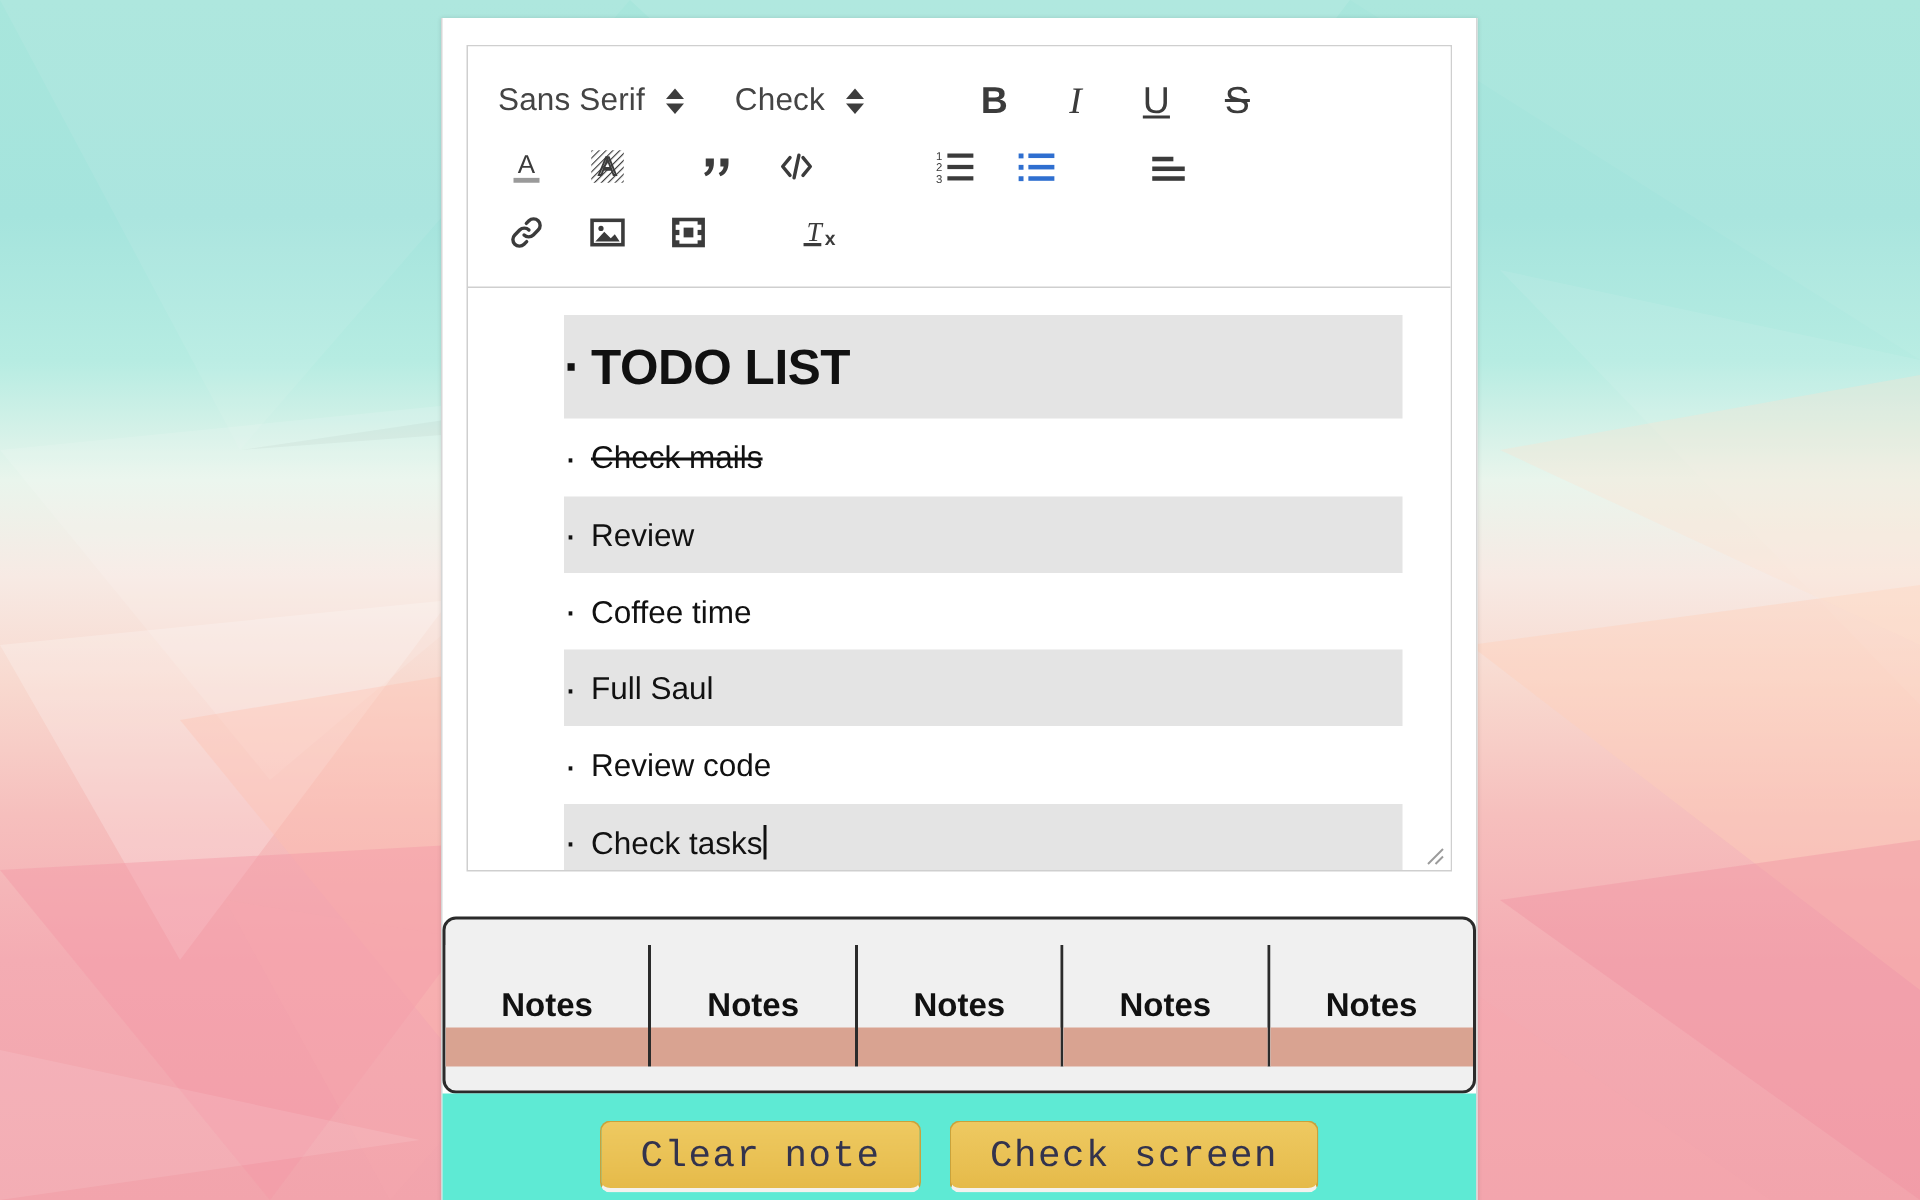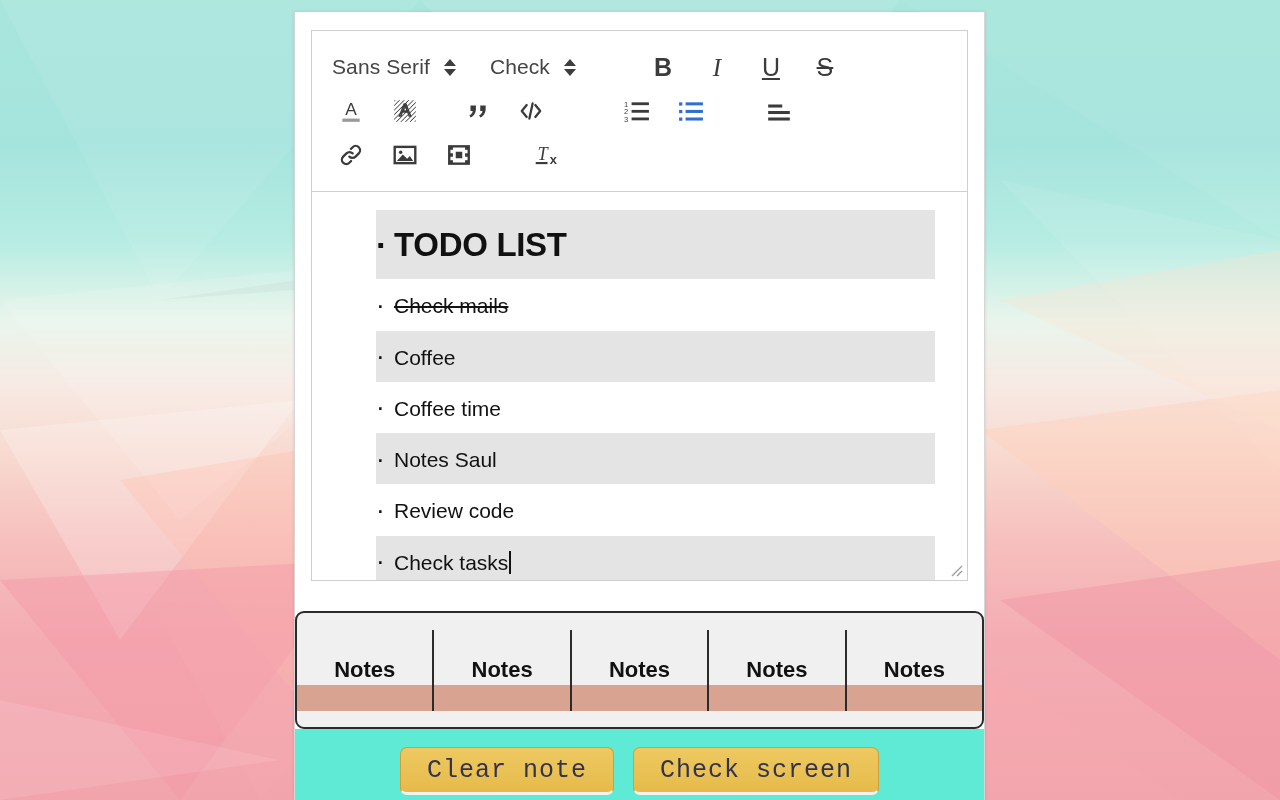--- a/index.html
+++ b/index.html
@@ -419,23 +419,23 @@
             <text x="19" y="21" text-anchor="middle" font-size="12" font-weight="bold" font-family="Liberation Sans, sans-serif" fill="#3b3b3b">x</text>
           </svg>
         </div>
       </div>
     </div>
 
     <div id="editor-body">
       <ul id="note-list">
           <li class="shaded heading"><span class="txt">TODO LIST</span></li>
           <li class="struck"><span class="txt">Check mails</span></li>
-          <li class="shaded"><span class="txt">Coffee</span></li>
+          <li class="shaded"><span class="txt">Review</span></li>
           <li><span class="txt">Coffee time</span></li>
-          <li class="shaded"><span class="txt">Notes Saul</span></li>
+          <li class="shaded"><span class="txt">Full Saul</span></li>
           <li><span class="txt">Review code</span></li>
           <li class="shaded"><span class="txt">Check tasks</span><span class="caret"></span></li>
         </ul>
       <svg id="resize-grip" viewBox="0 0 16 16">
         <g stroke="#9b9b9b" stroke-width="1.3">
           <line x1="15" y1="5" x2="5" y2="15"></line>
           <line x1="15" y1="10" x2="10" y2="15"></line>
         </g>
       </svg>
     </div>

